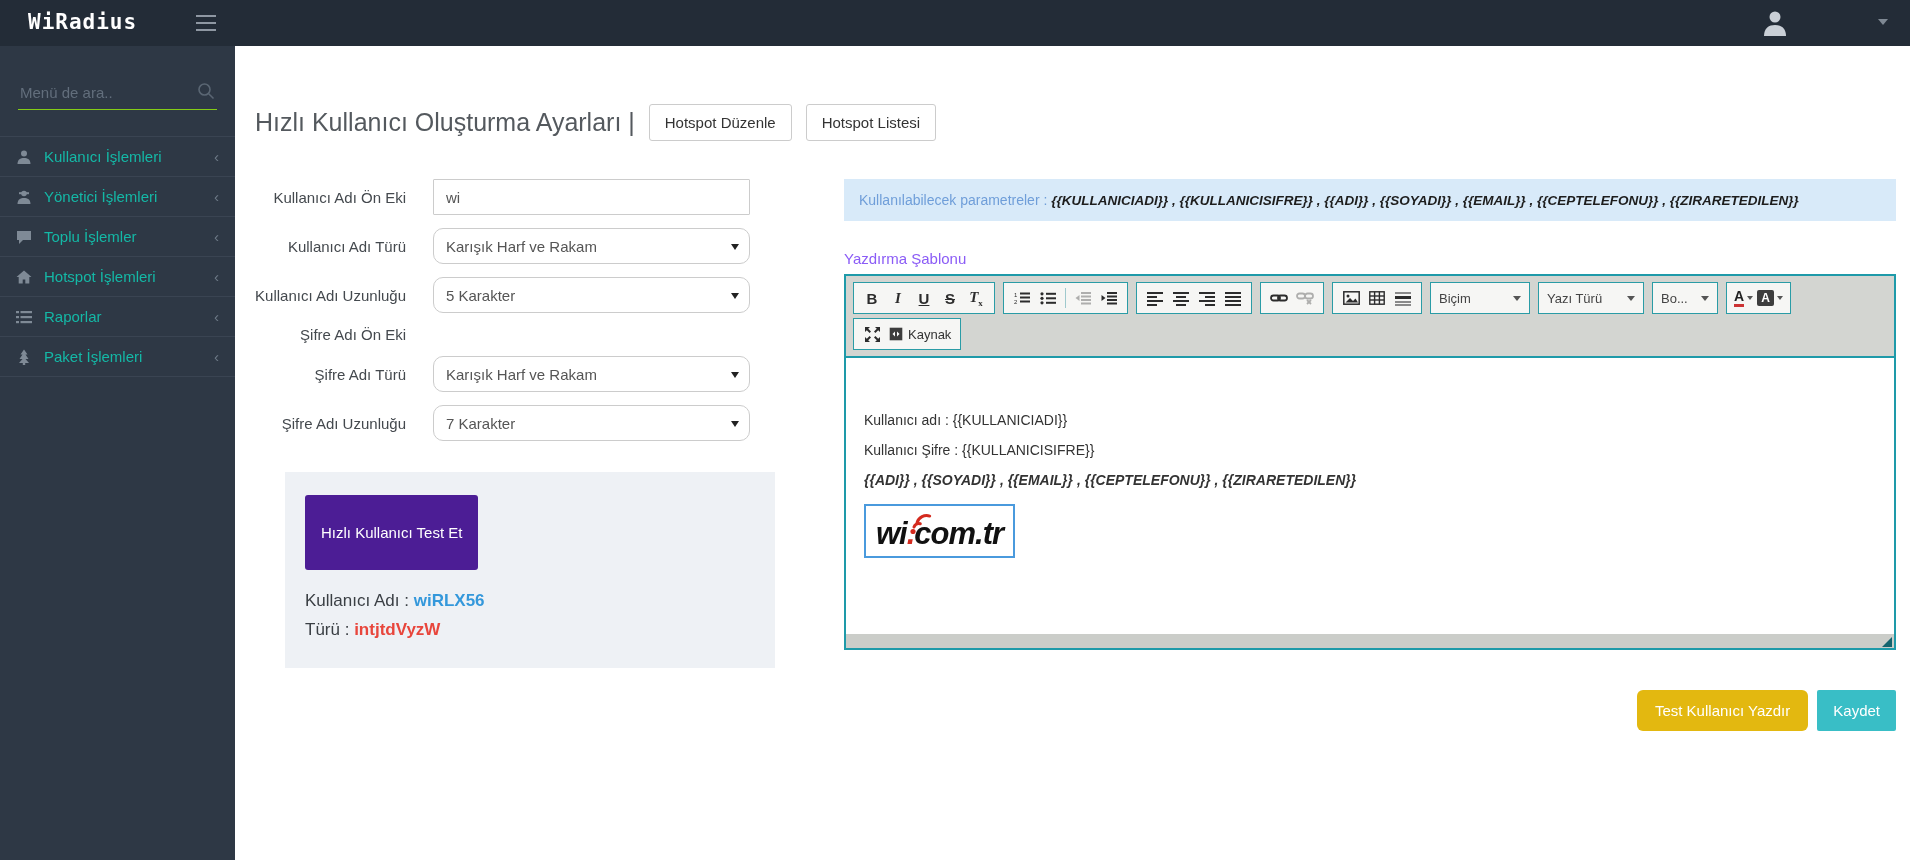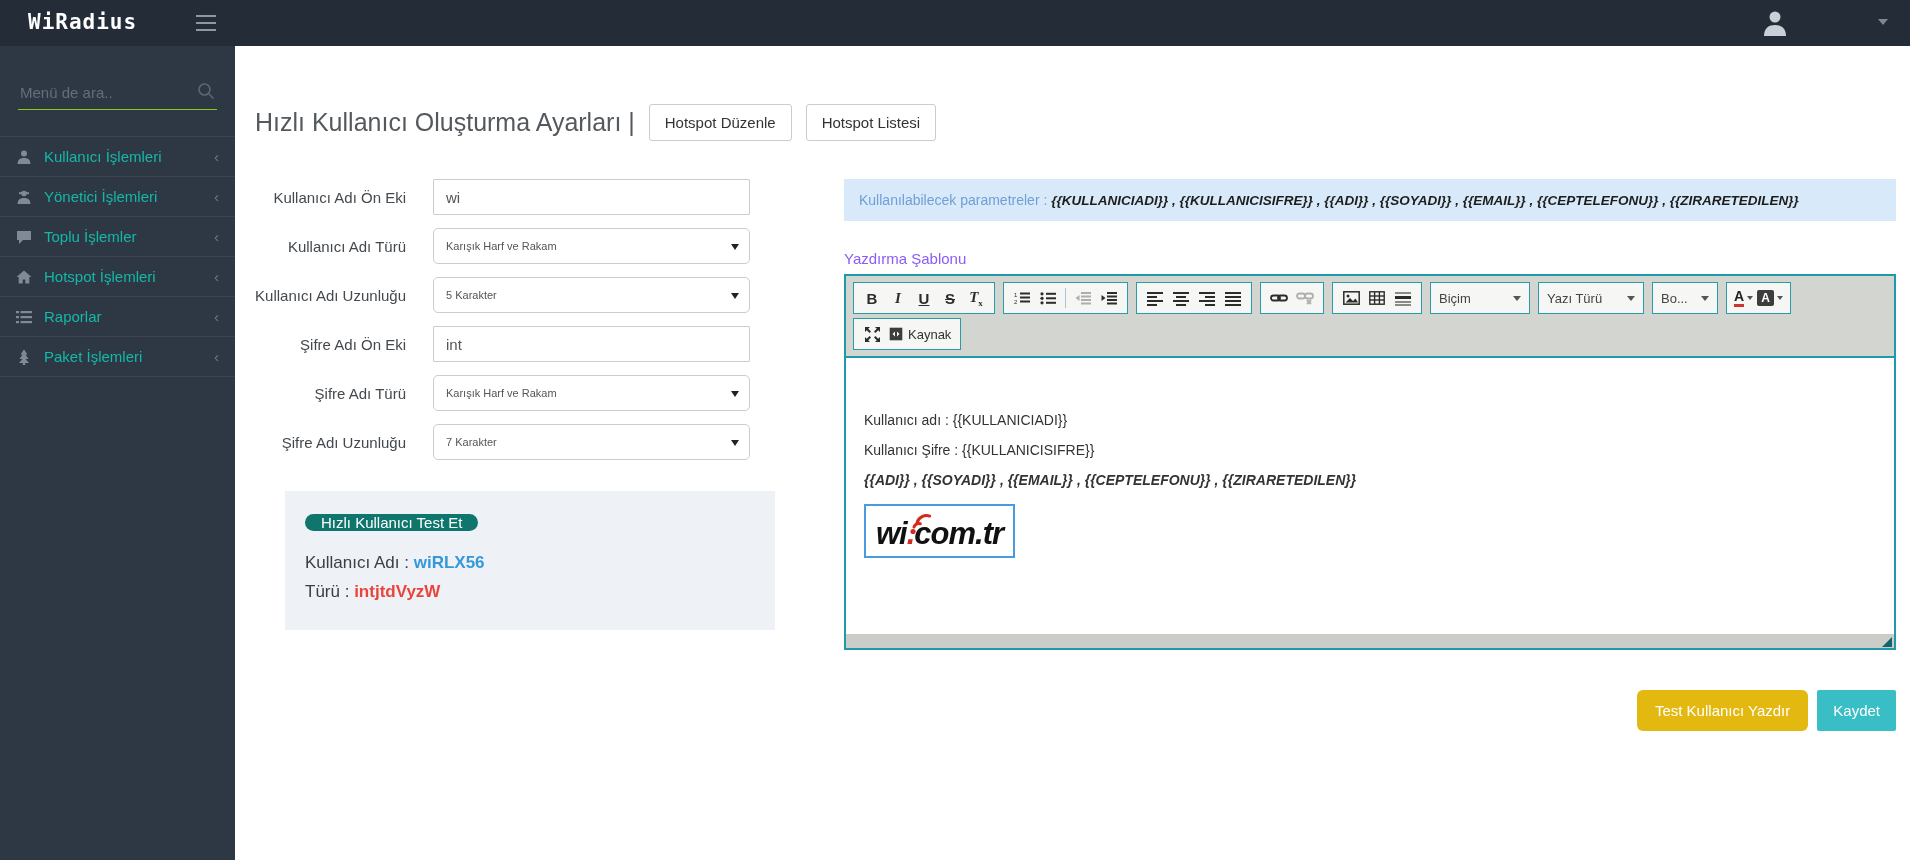--- a/index.html
+++ b/index.html
@@ -32,25 +32,25 @@
   .hdr-btn { background:#fff; border:1px solid #ccc; border-radius:3px; color:#333; font-size:15px; padding:9px 15px; margin-right:14px; cursor:pointer; font-family:"Liberation Sans",sans-serif; }
 
   .content { display:flex; }
   .left-col { width:545px; flex:none; }
   .right-col { flex:1; margin-left:44px; }
 
   
   .form-row { display:flex; align-items:center; margin-bottom:13px; }
   .form-row label { width:178px; text-align:right; color:#44494e; font-size:15px; padding-right:27px; flex:none; }
   .text-input { width:317px; height:36px; border:1px solid #ccc; border-radius:1px; padding:0 12px; font-size:15px; color:#555; font-family:"Liberation Sans",sans-serif; outline:none; }
-  .select { position:relative; width:317px; height:36px; border:1px solid #ccc; border-radius:5px; background:#fff; font-size:11px; color:#555; display:flex; align-items:center; padding:0 26px 0 12px; cursor:pointer; }
+  .select { position:relative; width:317px; height:36px; border:1px solid #ccc; border-radius:10px; background:#fff; font-size:15px; color:#555; display:flex; align-items:center; padding:0 26px 0 12px; cursor:pointer; }
   .sel-caret { position:absolute; right:10px; top:15px; width:0; height:0; border-left:4px solid transparent; border-right:4px solid transparent; border-top:6px solid #222; }
 
   .test-box { margin:31px 0 0 30px; width:490px; background:#eef1f5; padding:23px 20px 28px 20px; }
-  .btn-red { background:#0f766e; border:none; border-radius:12px; color:#fff; font-size:15px; padding:0 16px; cursor:pointer; font-family:"Liberation Sans",sans-serif; }
+  .btn-red { background:#4c1d95; border:none; border-radius:3px; color:#fff; font-size:15px; padding:29px 16px; cursor:pointer; font-family:"Liberation Sans",sans-serif; }
   .result-line { font-size:17px; color:#3a3f44; margin-top:21px; }
   .result-line + .result-line { margin-top:9px; }
   .val-blue { color:#3498db; font-weight:bold; }
   .val-red { color:#e8463c; font-weight:bold; }
 
   
   .param-banner { background:#d8eaf9; padding:13px 15px; font-size:14px; }
   .param-prefix { color:#6f9ed9; }
   .param-list { color:#1d1d1d; font-weight:bold; font-style:italic; font-size:13.5px; }
   .editor-label { margin:29px 0 7px 0; font-size:15px; color:#8b5cf6; }
@@ -213,21 +213,20 @@
       </div>
       <div class="form-row">
         <label>Kullanıcı Adı Uzunluğu</label>
         <div class="select">
           <span>5 Karakter</span>
           <span class="sel-caret"></span>
         </div>
       </div>
       <div class="form-row">
         <label>Şifre Adı Ön Eki</label>
-        <input class="text-input" value="int" style="">
       </div>
       <div class="form-row">
         <label>Şifre Adı Türü</label>
         <div class="select">
           <span>Karışık Harf ve Rakam</span>
           <span class="sel-caret"></span>
         </div>
       </div>
       <div class="form-row">
         <label>Şifre Adı Uzunluğu</label>

